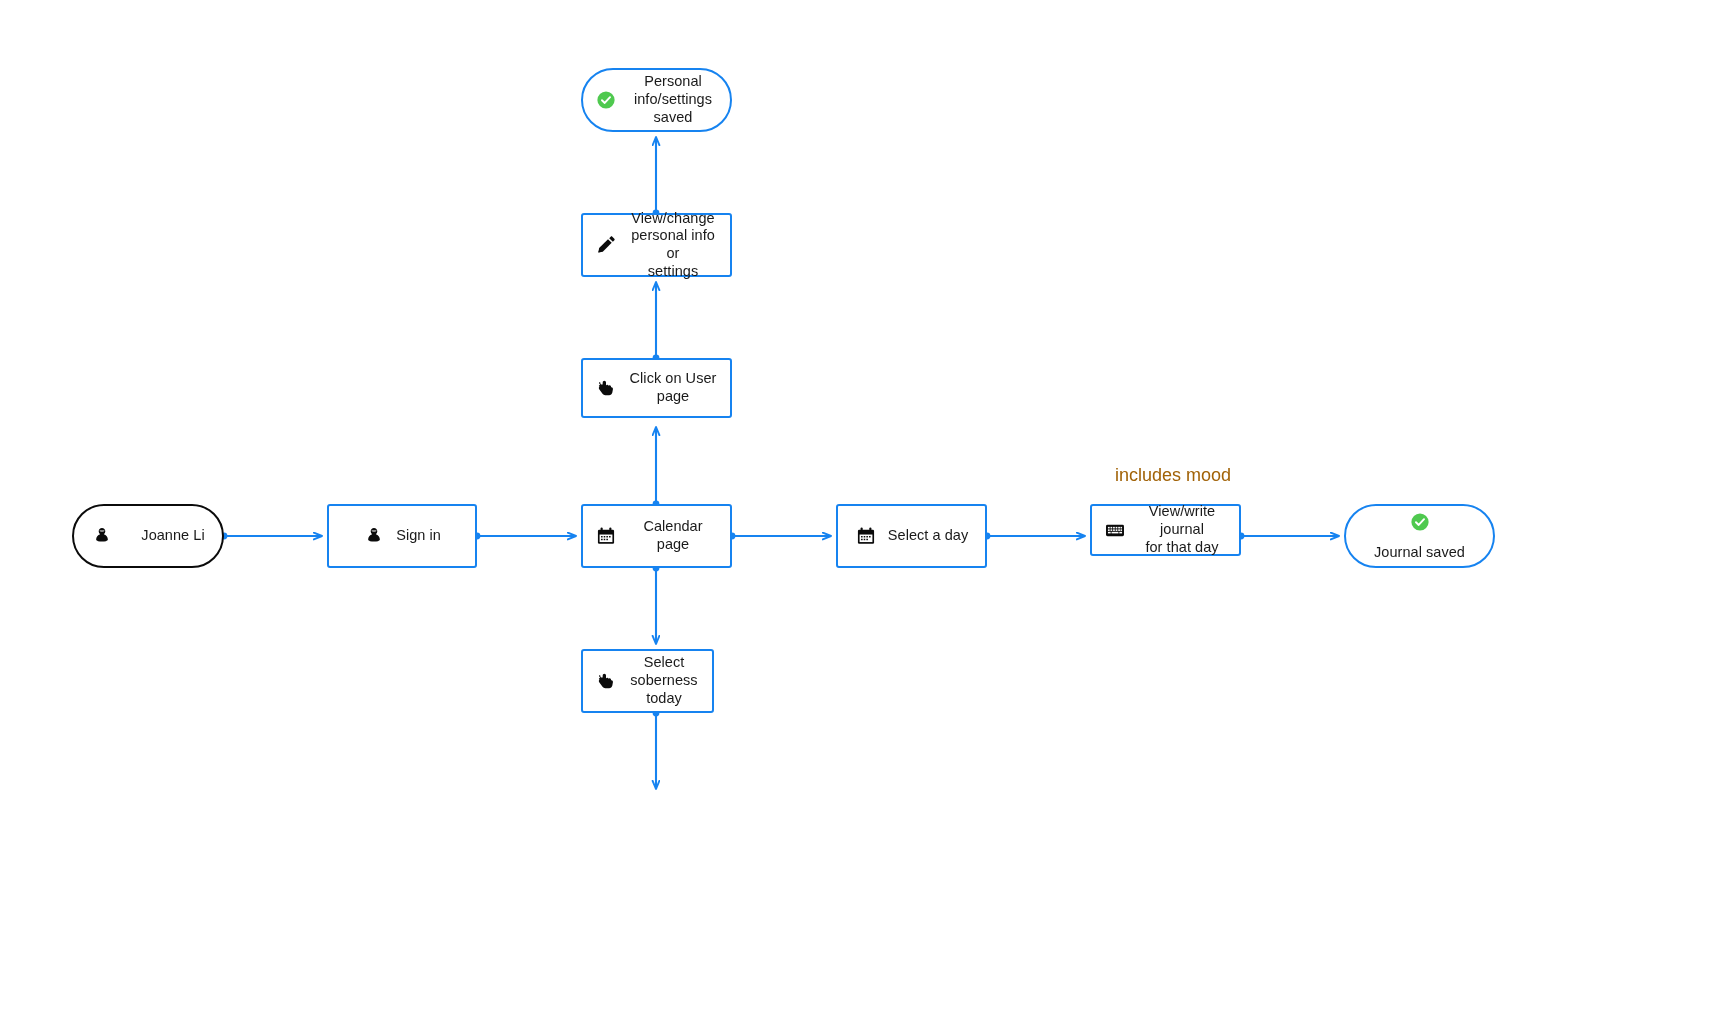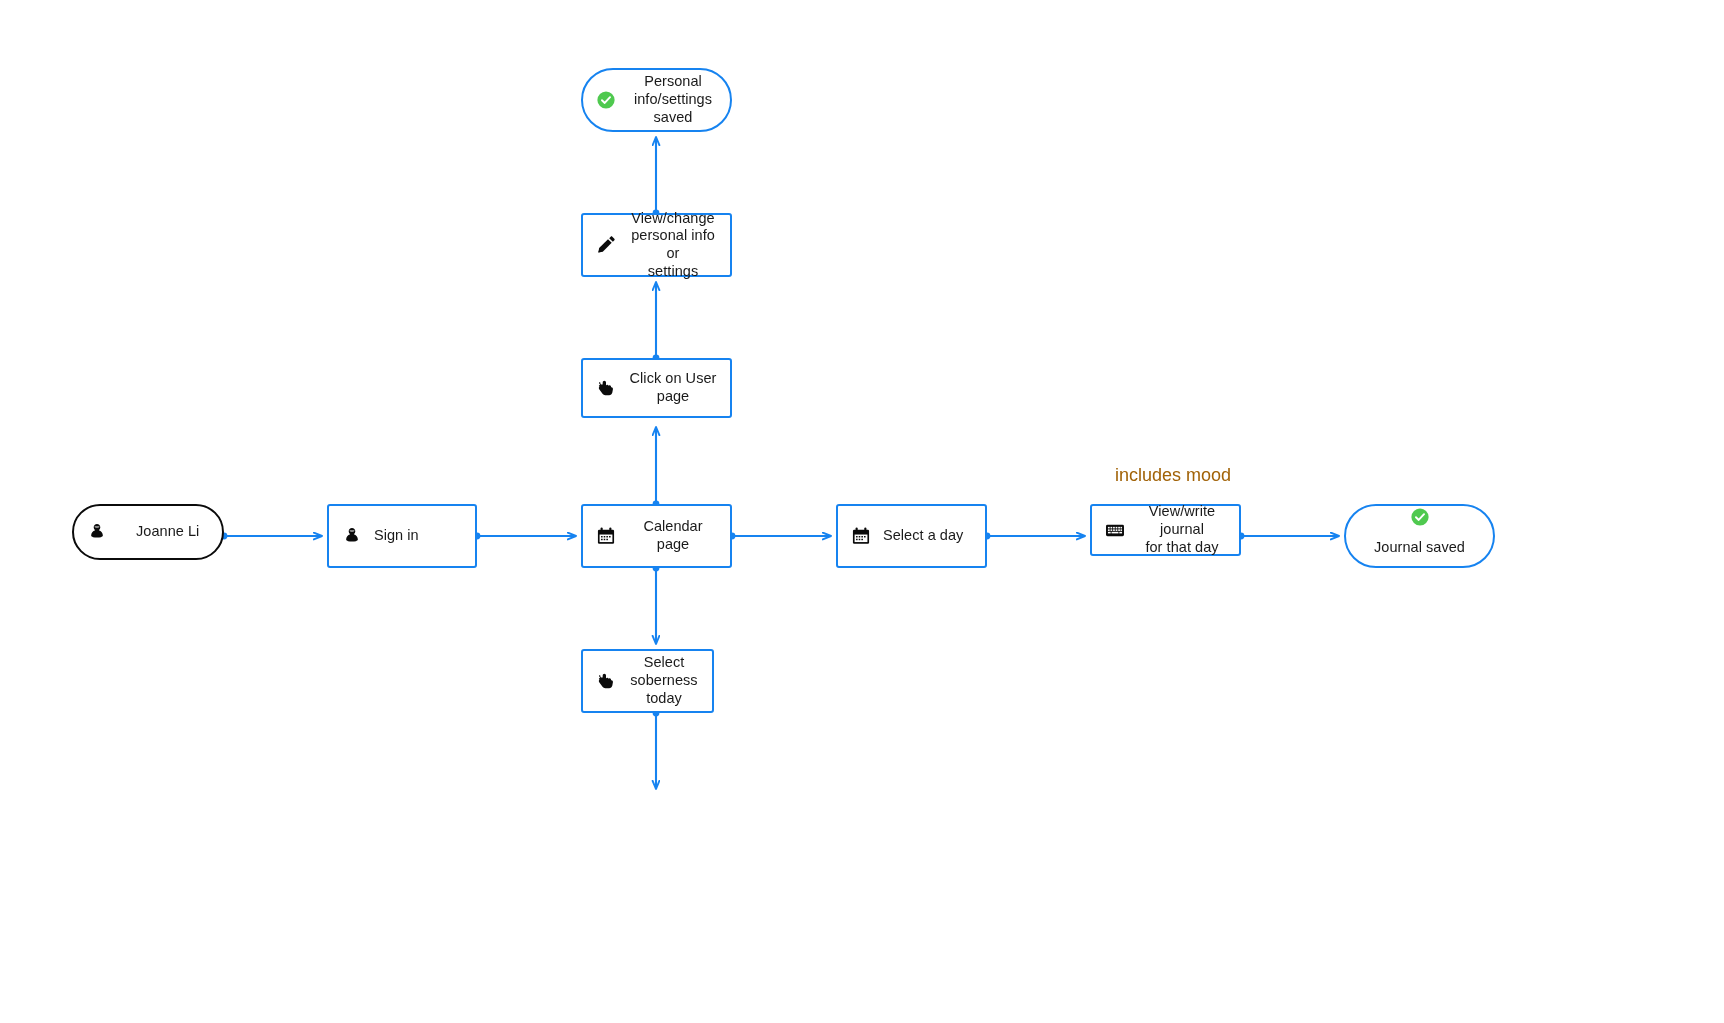--- a/index.html
+++ b/index.html
@@ -33,21 +33,21 @@
   }
 
   
   .node {
     position: absolute;
     box-sizing: border-box;
     background: #ffffff;
     border: 2px solid #1683f0;
     display: flex;
     align-items: center;
-    justify-content: flex-start;
+    justify-content: center;
     gap: 11px;
     padding: 0 12px;
   }
   .node.terminator {
     border-radius: 999px;
   }
   .node.process {
     border-radius: 3px;
   }
   .node.actor {
@@ -123,21 +123,21 @@
       <line x1="656" y1="568" x2="656" y2="644" marker-end="url(#arrow)"></line>
       <circle cx="656" cy="568" r="3.4" fill="#1683f0" stroke="none"></circle>
 
       <line x1="656" y1="713" x2="656" y2="789" marker-end="url(#arrow)"></line>
       <circle cx="656" cy="713" r="3.4" fill="#1683f0" stroke="none"></circle>
     </g>
   </svg>
 
   <div class="annotation" style="left:1115px; top:465px;">includes mood</div>
 
-  <div class="node actor" style="left:72px; top:504px; width:152px; height:56px;gap:28px;">
+  <div class="node actor" style="left:72px; top:504px; width:152px; height:64px;gap:28px;">
     <span class="node-icon">
       <svg viewBox="0 0 24 24">
           <path d="M12 3.2c-2.1 0-3.6 1.6-3.6 3.7 0 1.3.6 2.5 1.6 3.2-2.6.8-4.4 3-4.4 5.8 0 .9 1 1.4 2.1 1.7 1.2.3 2.7.4 4.3.4s3.1-.1 4.3-.4c1.1-.3 2.1-.8 2.1-1.7 0-2.8-1.8-5-4.4-5.8 1-.7 1.6-1.9 1.6-3.2 0-2.1-1.5-3.7-3.6-3.7z" fill="#0b0b0b"></path>
           <path d="M9.1 6.3c0-.4 5.8-.4 5.8 0 0 .6-1.3.9-2.9.9s-2.9-.3-2.9-.9z" fill="#ffffff"></path>
         </svg>
     </span>
     <span class="node-label">Joanne Li</span>
   </div>
 
   <div class="node process" style="left:327px; top:504px; width:150px; height:64px;">

